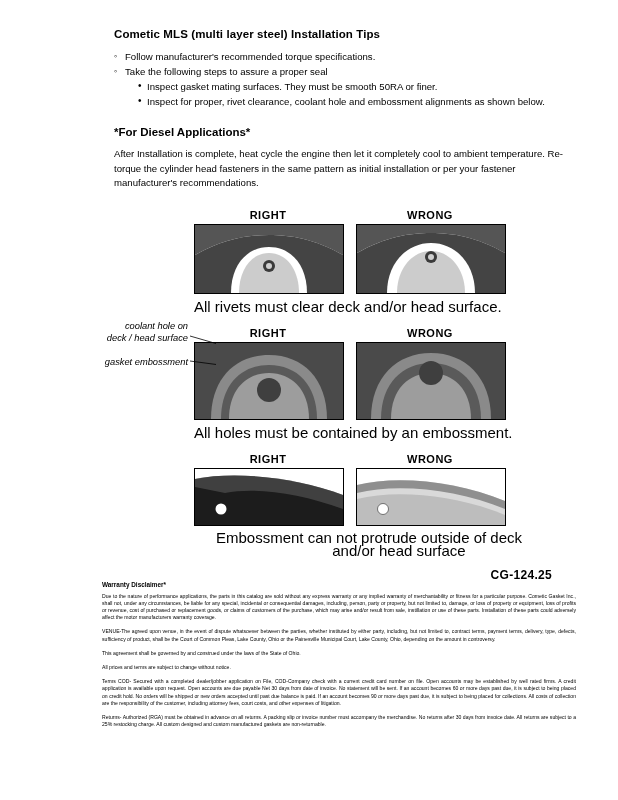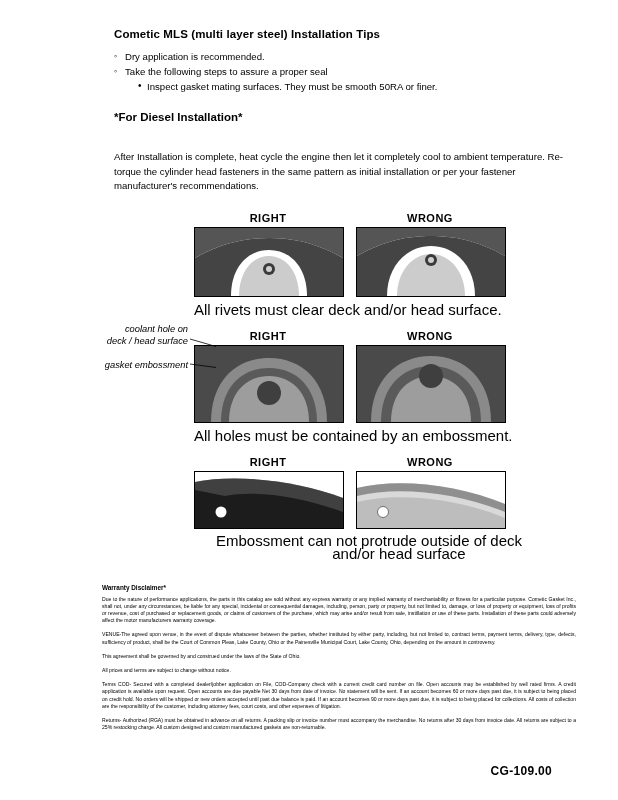--- a/index.html
+++ b/index.html
@@ -11,21 +11,21 @@
     width: 618px;
     height: 800px;
     font-family: "Liberation Sans", sans-serif;
     color: #000000;
     position: relative;
     overflow: hidden;
   }
   .page {
     position: relative;
     width: 618px;
-    height: 800px;
+    height: 604px;
     box-sizing: border-box;
     padding: 28px 36px 0 36px;
   }
   h1.title {
     font-size: 11.5px;
     font-weight: bold;
     margin: 0 0 9px 78px;
     letter-spacing: 0.1px;
   }
   ul.bullets {
@@ -70,21 +70,21 @@
     font-weight: bold;
     margin: 17px 0 7px 78px;
   }
   p.body {
     font-size: 9.6px;
     line-height: 14.5px;
     margin: 0 0 0 78px;
     max-width: 452px;
   }
   p.gap {
-    margin-top: 27px;
+    margin-top: 9px;
   }
 
   
   .figures {
     margin-top: 18px;
     position: relative;
   }
   .figrow {
     display: flex;
     gap: 14px;
@@ -160,30 +160,31 @@
   }
 </style>
 </head>
 <body>
 
 <div class="page">
 
   <h1 class="title">Cometic MLS (multi layer steel) Installation Tips</h1>
 
   <ul class="bullets">
-    <li><span>Dry application is recommended.</span></li>
+    <li><span>Follow manufacturer's recommended torque specifications.</span></li>
     <li>
       <span>Take the following steps to assure a proper seal</span>
       <ul class="subbullets">
         <li>Inspect gasket mating surfaces.  They must be smooth 50RA or finer.</li>
+        <li>Inspect for proper, rivet clearance, coolant hole and embossment alignments as shown below.</li>
       </ul>
     </li>
   </ul>
 
-  <h2 class="subhead">*For Diesel Installation*</h2>
+  <h2 class="subhead">*For Diesel Applications*</h2>
   <p class="body gap">After Installation is complete, heat cycle the engine then let it completely cool to ambient temperature. Re-torque the cylinder head fasteners in the same pattern as initial installation or per your fastener manufacturer's recommendations.</p>
 
   <div class="figures">
 
     <div class="figrow">
       <div class="figcol">
         <div class="figlabel">RIGHT</div>
         <div class="figbox">
           <svg width="148" height="68" viewBox="0 0 148 68">
             <rect x="0" y="0" width="148" height="68" fill="#ffffff"></rect>
@@ -287,15 +288,15 @@
     <h3>Warranty Disclaimer*</h3>
     <p>Due to the nature of performance applications, the parts in this catalog are sold without any express warranty or any implied warranty of merchantability or fitness for a particular purpose.  Cometic Gasket Inc., shall not, under any circumstances, be liable for any special, incidental or consequential damages, including, person, party or property, but not limited to, damage, or loss of property or equipment, loss of profits or revenue, cost of purchased or replacement goods, or claims of customers of the purchase, which may arise and/or result from sale, instillation or use of these parts.  Installation of these parts could adversely affect the motor manufacturers warranty coverage.</p>
     <p>VENUE-The agreed upon venue, in the event of dispute whatsoever between the parties, whether instituted by either party, including, but not limited to, contract terms, payment terms, delivery, type, defects, sufficiency of product, shall be the Court of Common Pleas, Lake County, Ohio or the Painesville Municipal Court, Lake County, Ohio, depending on the amount in controversy.</p>
     <p>This agreement shall be governed by and construed under the laws of the State of Ohio.</p>
     <p>All prices and terms are subject to change without notice.</p>
     <p>Terms COD- Secured with a completed dealer/jobber application on File, COD-Company check with a current credit card number on file.  Open accounts may be established by well rated firms.  A credit application is available upon request.  Open accounts are due payable Net 30 days from date of invoice.  No statement will be sent.  If an account becomes 60 or more days past due, it is subject to being placed on credit hold.  No orders will be shipped or new orders accepted until past due balance is paid.  If an account becomes 90 or more days past due, it is subject to being placed for collections.  All costs of collection are the responsibility of the customer, including attorney fees, court costs, and other expenses of litigation.</p>
     <p>Returns- Authorized (RGA) must be obtained in advance on all returns.  A packing slip or invoice number must accompany the merchandise.  No returns after 30 days from invoice date.  All returns are subject to a 25% restocking charge.  All custom designed and custom manufactured gaskets are non-returnable.</p>
 
   </div>
 
-  <div class="docnum">CG-109.00</div>
+  <div class="docnum">CG-124.25</div>
 
 </div>
 
 </body></html>

